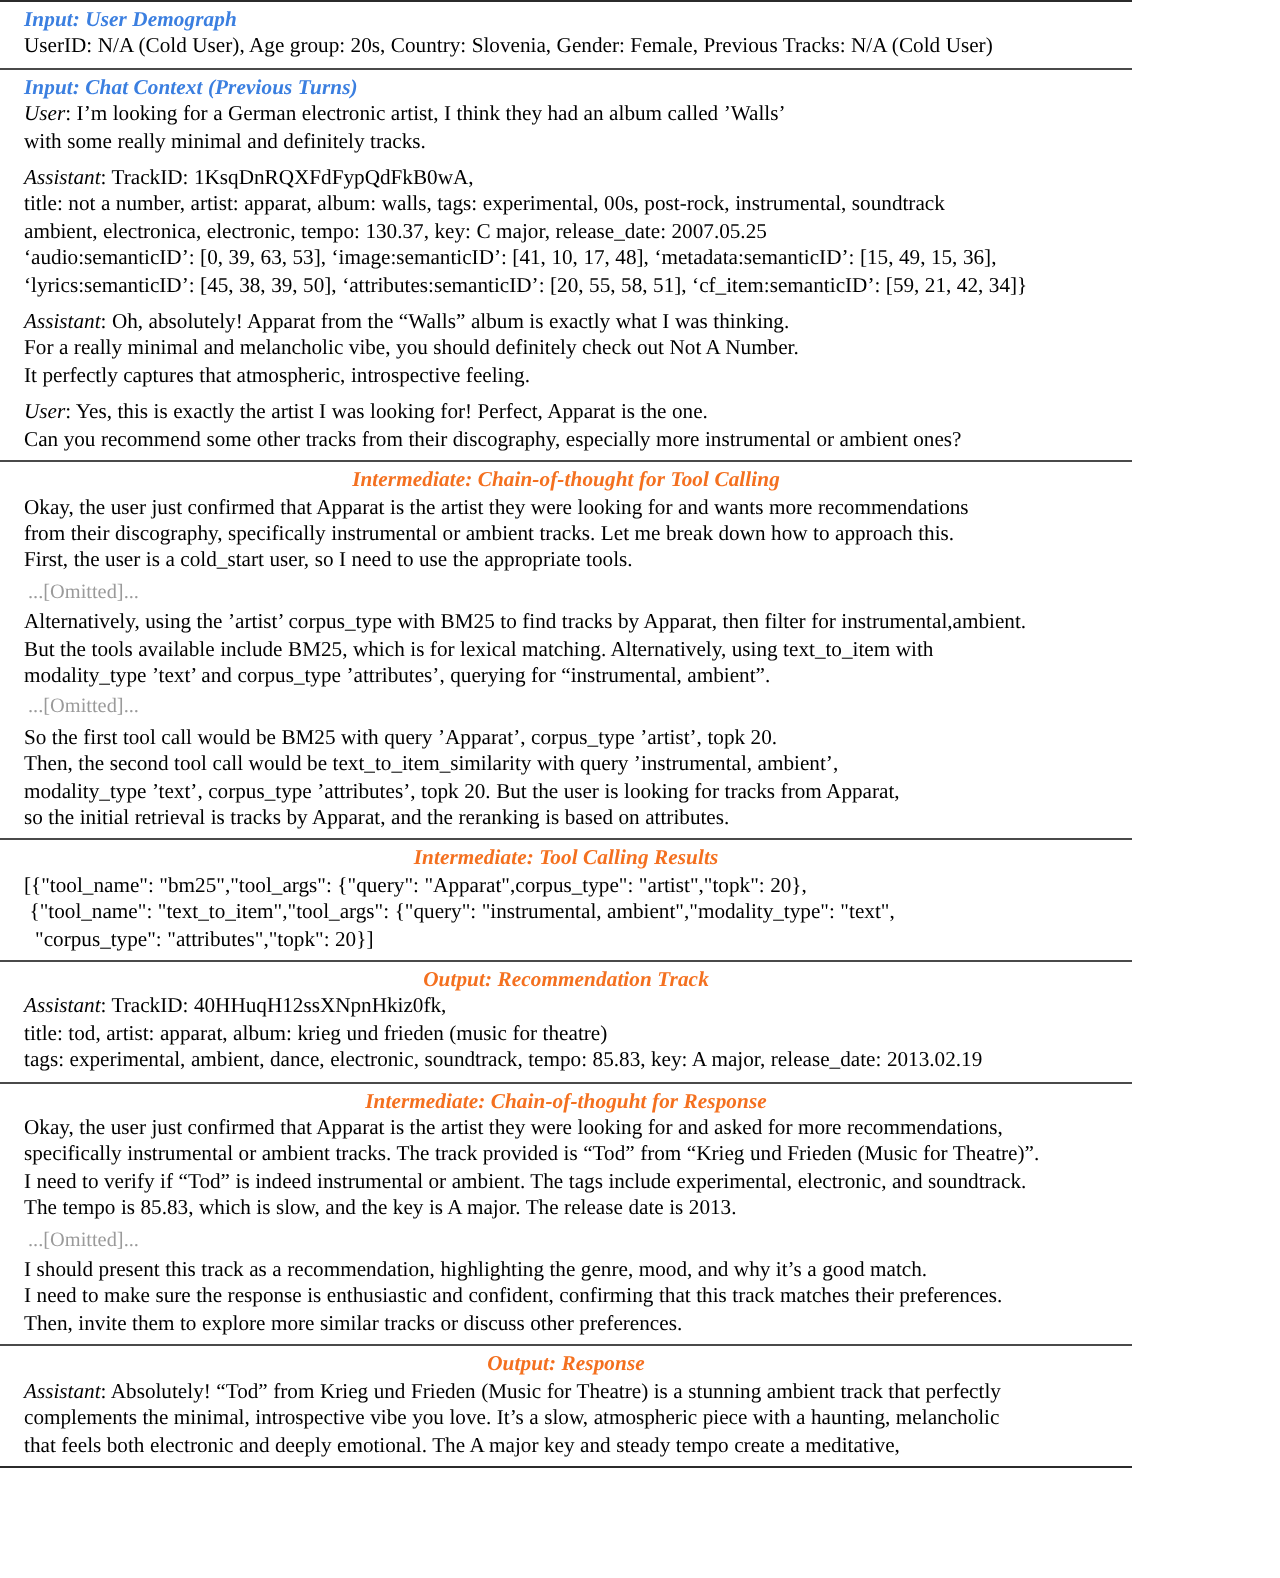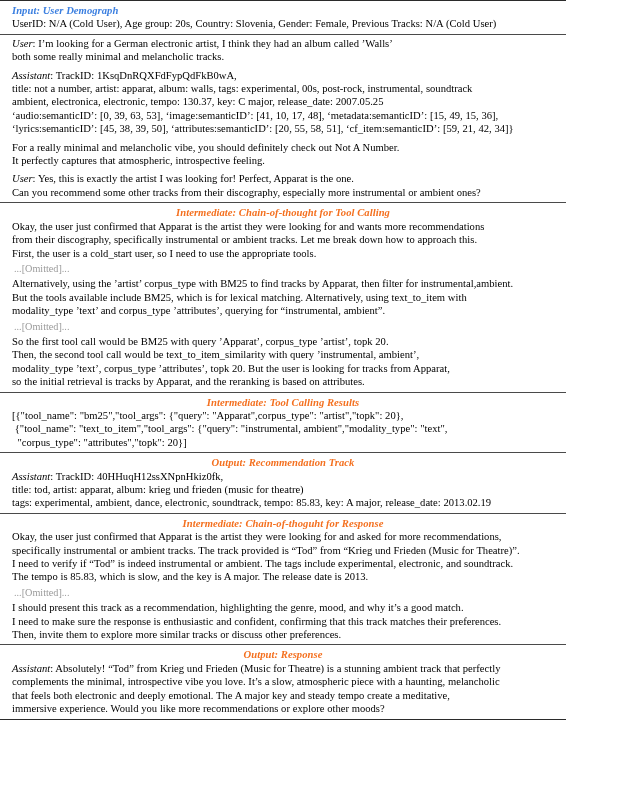--- a/index.html
+++ b/index.html
@@ -76,34 +76,36 @@
   <hr class="rule-thick">
 
   <div class="section">
     <div class="sec-head head-blue">Input: User Demograph</div>
     <div class="line">UserID: N/A (Cold User), Age group: 20s, Country: Slovenia, Gender: Female, Previous Tracks: N/A (Cold User)</div>
   </div>
 
   <hr class="rule-thin">
 
   <div class="section">
+    <div class="sec-head head-blue">Input: Chat Context (Previous Turns)</div>
 
     <div class="line"><span class="role">User</span><span>: I’m looking for a German electronic artist, I think they had an album called ’Walls’</span></div>
-    <div class="line">both some really minimal and melancholic tracks.</div>
+    <div class="line">with some really minimal and definitely tracks.</div>
 
     <div class="para-gap"></div>
 
     <div class="line"><span class="role">Assistant</span><span>: TrackID: 1KsqDnRQXFdFypQdFkB0wA,</span></div>
     <div class="line">title: not a number, artist: apparat, album: walls, tags: experimental, 00s, post-rock, instrumental, soundtrack</div>
     <div class="line">ambient, electronica, electronic, tempo: 130.37, key: C major, release_date: 2007.05.25</div>
     <div class="line">‘audio:semanticID’: [0, 39, 63, 53], ‘image:semanticID’: [41, 10, 17, 48], ‘metadata:semanticID’: [15, 49, 15, 36],</div>
     <div class="line">‘lyrics:semanticID’: [45, 38, 39, 50], ‘attributes:semanticID’: [20, 55, 58, 51], ‘cf_item:semanticID’: [59, 21, 42, 34]}</div>
 
     <div class="para-gap"></div>
 
+    <div class="line"><span class="role">Assistant</span><span>: Oh, absolutely! Apparat from the “Walls” album is exactly what I was thinking.</span></div>
     <div class="line">For a really minimal and melancholic vibe, you should definitely check out Not A Number.</div>
     <div class="line">It perfectly captures that atmospheric, introspective feeling.</div>
 
     <div class="para-gap"></div>
 
     <div class="line"><span class="role">User</span><span>: Yes, this is exactly the artist I was looking for! Perfect, Apparat is the one.</span></div>
     <div class="line">Can you recommend some other tracks from their discography, especially more instrumental or ambient ones?</div>
   </div>
 
   <hr class="rule-thin">
@@ -156,18 +158,17 @@
     <div class="line">Then, invite them to explore more similar tracks or discuss other preferences.</div>
   </div>
 
   <hr class="rule-thin">
 
   <div class="section">
     <div class="sec-head head-orange">Output: Response</div>
     <div class="line"><span class="role">Assistant</span><span>: Absolutely! “Tod” from Krieg und Frieden (Music for Theatre) is a stunning ambient track that perfectly</span></div>
     <div class="line">complements the minimal, introspective vibe you love. It’s a slow, atmospheric piece with a haunting, melancholic</div>
     <div class="line">that feels both electronic and deeply emotional. The A major key and steady tempo create a meditative,</div>
-    <div class="line">immersive experience. Would you like more recommendations or explore other moods?</div>
   </div>
 
   <hr class="rule-thick">
 
 </div>
 
 </body></html>

